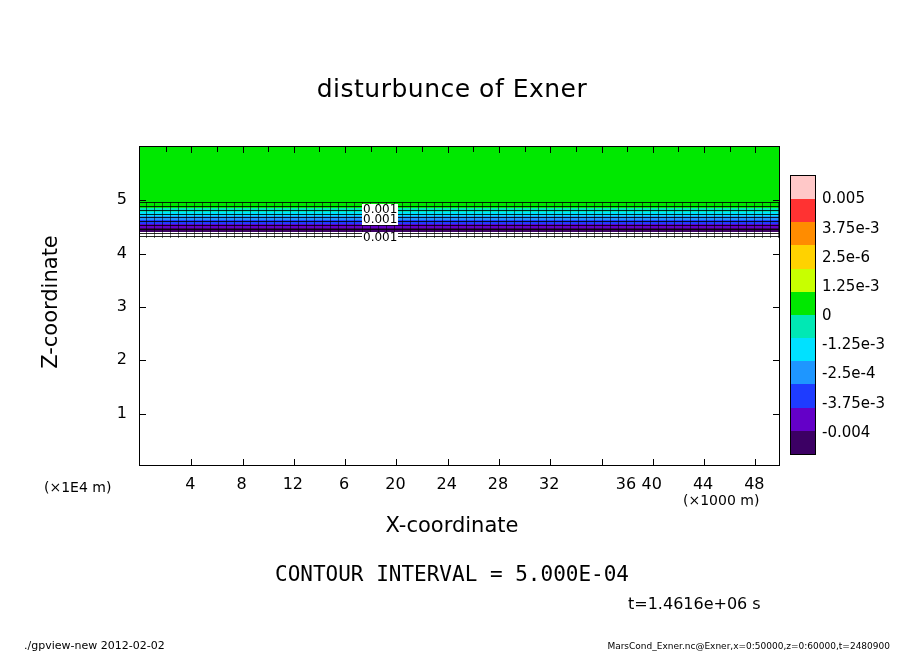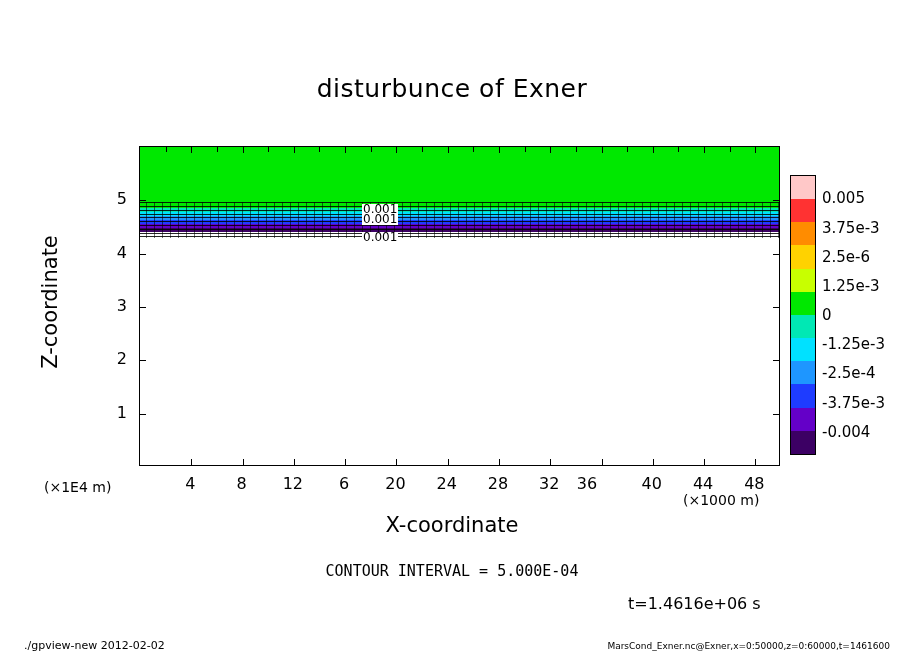--- a/index.html
+++ b/index.html
@@ -70,21 +70,21 @@
   
   #colorbar{
     left:790px;top:175px;width:26px;height:280px;
     border:1px solid #000;box-sizing:border-box;
   }
   #colorbar div{width:100%;}
   .cb-tick-label{position:absolute;left:822px;font-size:15px;color:#000;white-space:nowrap;}
 
   
   #contour-interval{
-    left:0;top:562px;width:904px;text-align:center;font-size:15px;color:#000;
+    left:0;top:562px;width:904px;text-align:center;font-size:21px;color:#000;
     font-family:"DejaVu Sans Mono", monospace;
   }
   #time-label{
     left:628px;top:594px;font-size:16px;color:#000;
   }
   #footer-left{left:24px;top:639px;font-size:11px;color:#000;}
   #footer-right{right:14px;top:641px;font-size:9px;color:#000;text-align:right;}
 </style>
 </head>
 <body>
@@ -256,21 +256,21 @@
 
 <div class="abs" id="x-tick-labels">
     <div class="xlab" style="left: 170.28px; top: 474px;">4</div>
     <div class="xlab" style="left: 221.56px; top: 474px;">8</div>
     <div class="xlab" style="left: 272.84px; top: 474px;">12</div>
     <div class="xlab" style="left: 324.12px; top: 474px;">6</div>
     <div class="xlab" style="left: 375.4px; top: 474px;">20</div>
     <div class="xlab" style="left: 426.68px; top: 474px;">24</div>
     <div class="xlab" style="left: 477.96px; top: 474px;">28</div>
     <div class="xlab" style="left: 529.24px; top: 474px;">32</div>
-    <div class="xlab" style="left: 567px; top: 474px; text-align: center;">36</div>
+    <div class="xlab" style="left: 606px; top: 474px; text-align: center;">36</div>
     <div class="xlab" style="left: 631.8px; top: 474px;">40</div>
     <div class="xlab" style="left: 683.08px; top: 474px;">44</div>
     <div class="xlab" style="left: 734.36px; top: 474px;">48</div>
   </div>
 <div class="abs" id="y-tick-labels">
     <div class="ylab" style="left: 97px; top: 402.667px;">1</div>
     <div class="ylab" style="left: 97px; top: 349.333px;">2</div>
     <div class="ylab" style="left: 97px; top: 296px;">3</div>
     <div class="ylab" style="left: 97px; top: 242.667px;">4</div>
     <div class="ylab" style="left: 97px; top: 189.333px;">5</div>
@@ -303,13 +303,13 @@
     <div class="cb-tick-label" style="top: 306px;">0</div>
     <div class="cb-tick-label" style="top: 335.167px;">-1.25e-3</div>
     <div class="cb-tick-label" style="top: 364.333px;">-2.5e-4</div>
     <div class="cb-tick-label" style="top: 393.5px;">-3.75e-3</div>
     <div class="cb-tick-label" style="top: 422.667px;">-0.004</div>
   </div>
 
 <div class="abs" id="contour-interval">CONTOUR INTERVAL = 5.000E-04</div>
 <div class="abs" id="time-label">t=1.4616e+06 s</div>
 <div class="abs" id="footer-left">./gpview-new  2012-02-02</div>
-<div class="abs" id="footer-right">MarsCond_Exner.nc@Exner,x=0:50000,z=0:60000,t=1461600</div>
+<div class="abs" id="footer-right">MarsCond_Exner.nc@Exner,x=0:50000,z=0:60000,t=2480900</div>
 
 </body></html>

